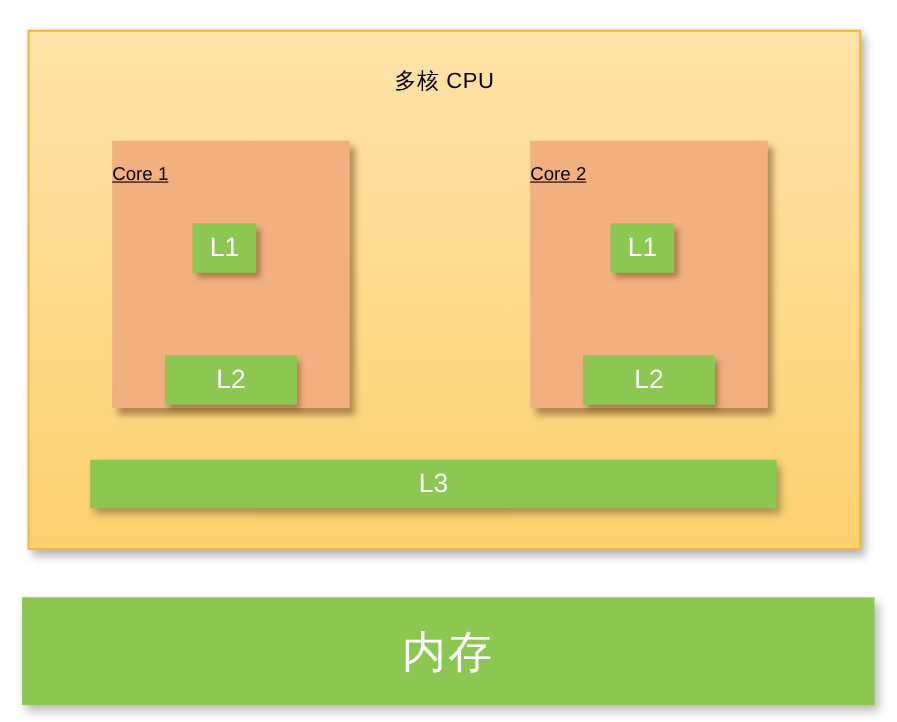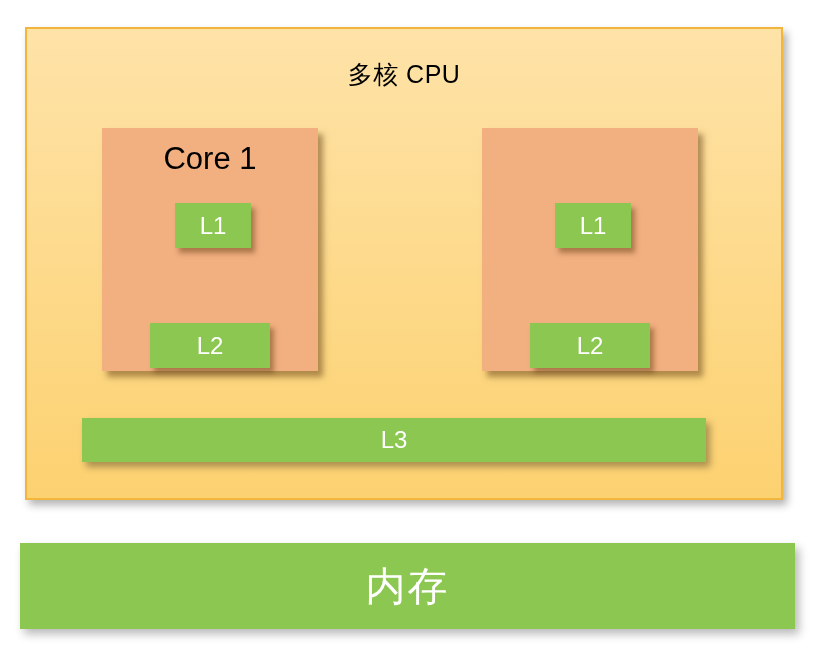--- a/index.html
+++ b/index.html
@@ -26,61 +26,61 @@
       var(--cpu-fill-top, #FEE3A8) 0%,
       var(--cpu-fill-bottom, #FCD170) 100%);
     box-shadow: 4px 5px 8px rgba(0,0,0,0.30);
   }
   .cpu-title {
     position: absolute;
     left: 0;
     top: 30px;
     width: 100%;
     text-align: center;
-    font-size: 25px;
+    font-size: 20px;
     line-height: 30px;
     color: var(--title-text, #000000);
     letter-spacing: 0.5px;
   }
   
   .core {
     position: absolute;
     top: 99px;
     width: 216px;
     height: 243px;
     background: var(--core-fill, #F2AF80);
     box-shadow: 5px 6px 6px rgba(110, 72, 28, 0.55);
   }
   .core-1 { left: 75px; }
   .core-2 { left: 455px; }
   .core-title {
     position: absolute;
     left: 0;
     top: 16px;
     width: 100%;
-    text-align: center;
-    font-size: 31px;
+    font-size: 17px;
     line-height: 30px;
     color: var(--title-text, #000000);
+    text-decoration: underline;
   }
   
   .cache {
     position: absolute;
     display: flex;
     align-items: center;
     justify-content: center;
     background: var(--cache-fill, #8CC751);
     color: var(--cache-text, #FFFFFF);
     font-size: 24px;
     box-shadow: 4px 5px 5px rgba(104, 66, 22, 0.50);
   }
   .cache.l1 {
     left: 73px;
     top: 75px;
-    width: 76px;
+    width: 58px;
     height: 45px;
   }
   .cache.l2 {
     left: 48px;
     top: 165px;
     width: 120px;
     height: 45px;
     margin-top: 30px;
   }
   .cache.l3 {
@@ -89,21 +89,21 @@
     width: 624px;
     height: 44px;
     box-shadow: 4px 5px 7px rgba(0,0,0,0.32);
   }
   
   .memory {
     position: absolute;
     left: 20px;
     top: 543px;
     width: 775px;
-    height: 86px;
+    height: 98px;
     display: flex;
     align-items: center;
     justify-content: center;
     background: var(--cache-fill, #8CC751);
     color: var(--cache-text, #FFFFFF);
     font-size: 40px;
     letter-spacing: 2px;
     box-shadow: 4px 5px 9px rgba(0,0,0,0.28);
   }
 </style>
@@ -116,20 +116,21 @@
 
     <div class="cpu-title">多核 CPU</div>
 
     <div class="core core-1">
       <div class="core-title">Core 1</div>
       <div class="cache l1">L1</div>
       <div class="cache l2">L2</div>
     </div>
 
     <div class="core core-2">
+      <div class="core-title">Core 2</div>
       <div class="cache l1">L1</div>
       <div class="cache l2">L2</div>
     </div>
 
     <div class="cache l3">L3</div>
 
   </div>
 
   <div class="memory">内存</div>
 

